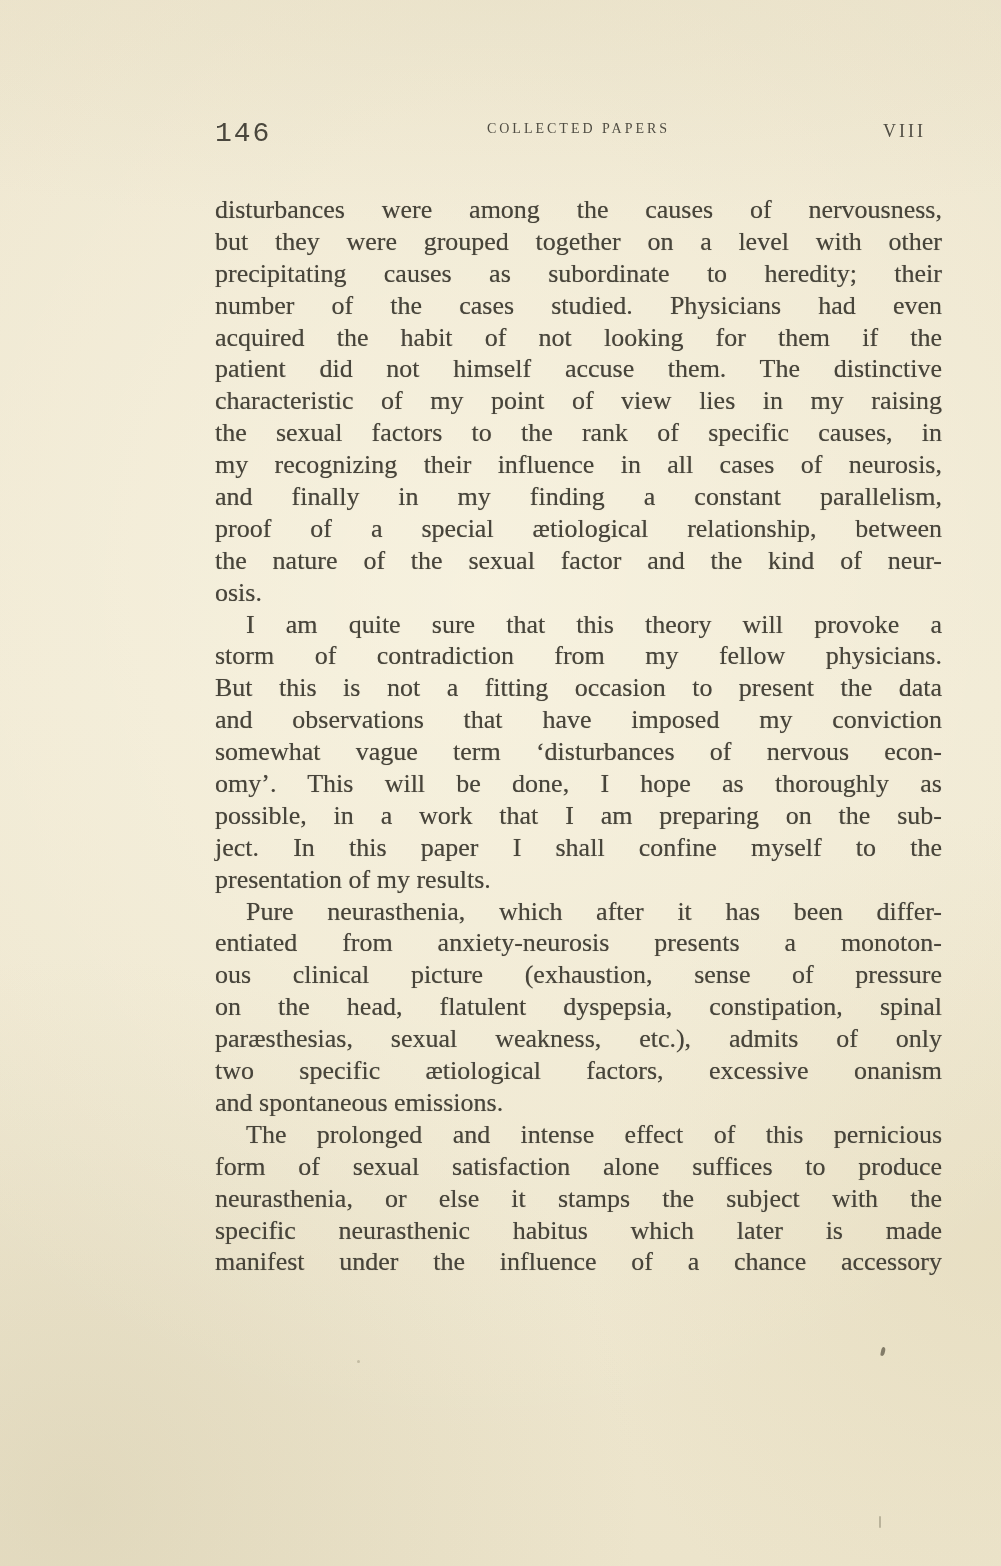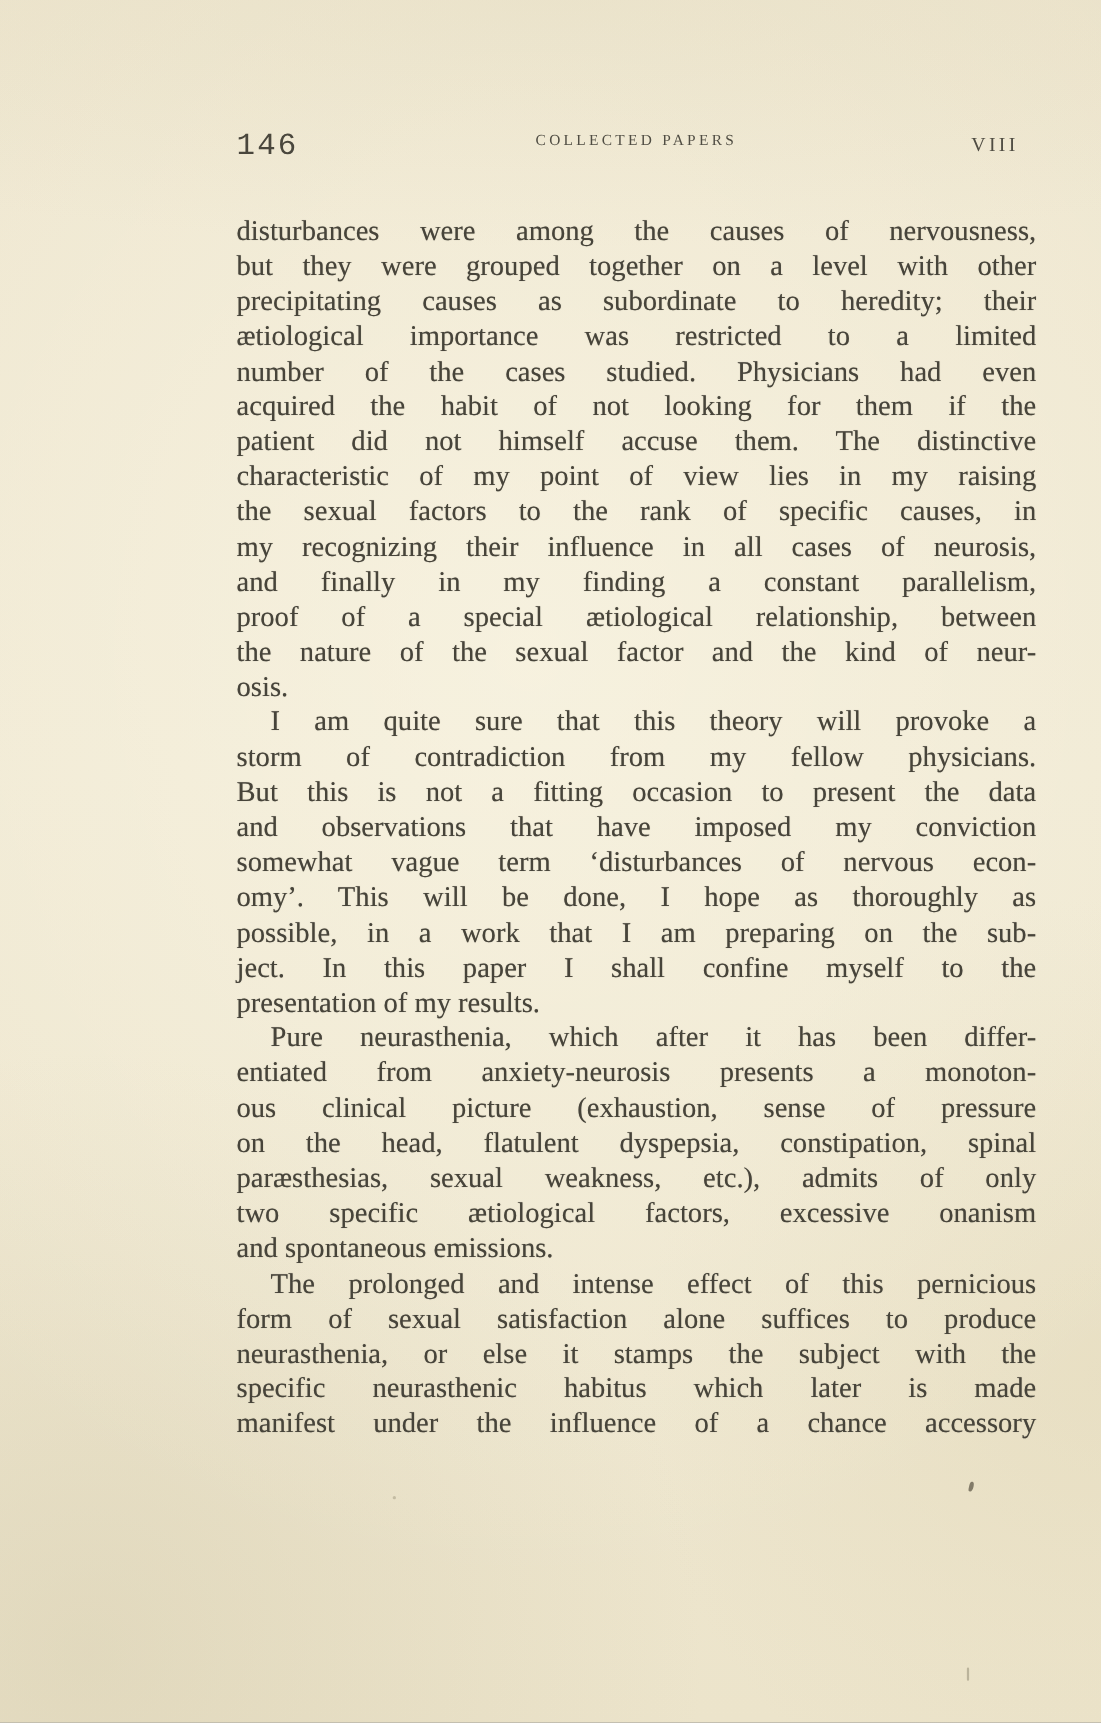--- a/index.html
+++ b/index.html
@@ -124,21 +124,20 @@
     <span class="head-title">COLLECTED PAPERS</span>
     <span class="head-chapter">VIII</span>
   </div>
 
   <div class="text-block">
 
     <div>
       <div class="line">disturbances were among the causes of nervousness,</div>
       <div class="line">but they were grouped together on a level with other</div>
       <div class="line">precipitating causes as subordinate to heredity; their</div>
-      <div class="line">ætiological importance was restricted to a limited</div>
       <div class="line">number of the cases studied. Physicians had even</div>
       <div class="line">acquired the habit of not looking for them if the</div>
       <div class="line">patient did not himself accuse them. The distinctive</div>
       <div class="line">characteristic of my point of view lies in my raising</div>
       <div class="line">the sexual factors to the rank of specific causes, in</div>
       <div class="line">my recognizing their influence in all cases of neurosis,</div>
       <div class="line">and finally in my finding a constant parallelism,</div>
       <div class="line">proof of a special ætiological relationship, between</div>
       <div class="line">the nature of the sexual factor and the kind of neur-</div>
       <div class="line last">osis.</div>

